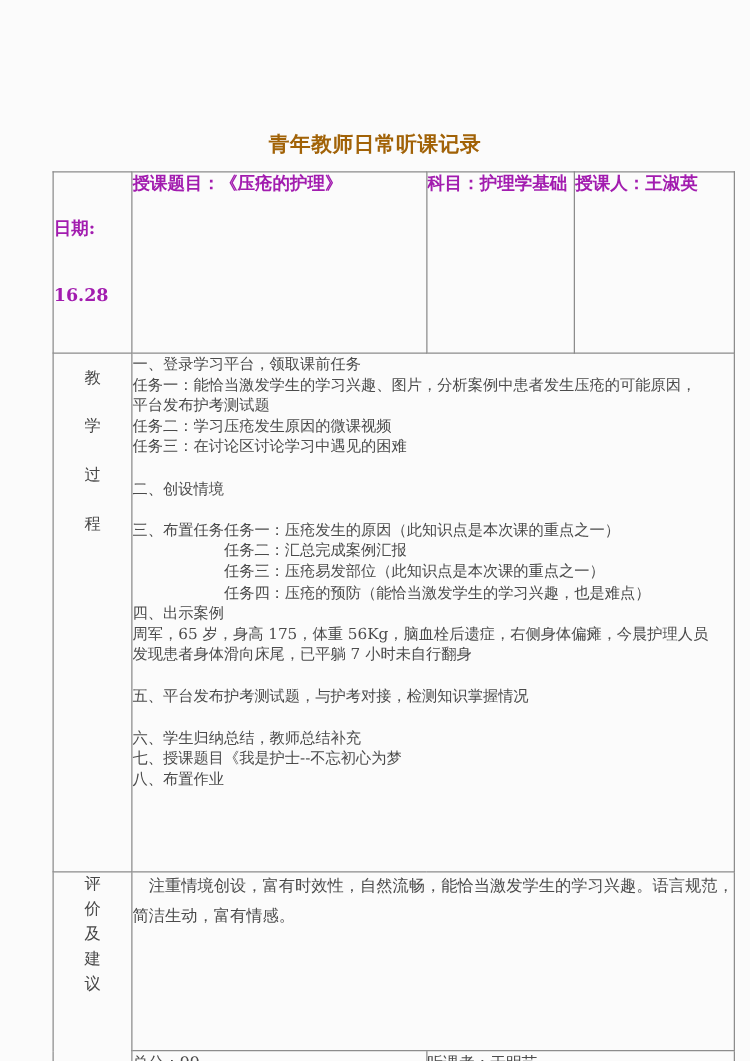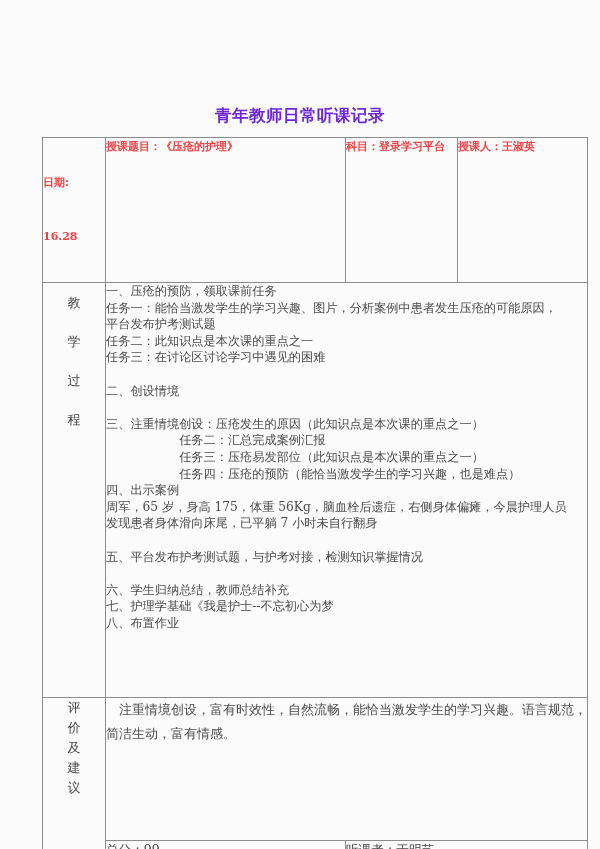--- a/index.html
+++ b/index.html
@@ -6,38 +6,38 @@
   body{
     width:600px;height:849px;
     background:#fbfbfb;
     font-family:"DejaVu Serif","Liberation Serif",serif;
     color:#4b4b4b;
     position:relative;
     overflow:hidden;
   }
   .title{
     position:absolute;top:105px;left:0;width:600px;
-    text-align:center;font-size:16.5px;font-weight:700;color:#6d28d9;
+    text-align:center;font-size:16.5px;font-weight:700;color:#a16207;
     letter-spacing:.5px;
   }
   table.doc{
     position:absolute;left:42px;top:137px;
     border-collapse:collapse;table-layout:fixed;
   }
   .doc td{
     border:1px solid #8c8c8c;
     vertical-align:top;padding:0;
     overflow:hidden;
   }
   tr.r1{height:38px}
   tr.r2{height:415px}
   tr.r3{height:143px}
   tr.r4{height:22px}
   .hcell{
-    font-weight:700;font-size:11px;color:#ef4444;
+    font-weight:700;font-size:14px;color:#a21caf;
     padding:4px 0 0 5px;line-height:18px;white-space:pre;
   }
   .vlabel{text-align:center;font-size:13px;color:#474747;}
   .proc-label{padding-top:58px;}
   .proc-label .vc{height:39px;line-height:39px;}
   .eval-label{padding-top:3px;}
   .eval-label .vc{height:20px;line-height:20px;}
   .content{padding:37px 4px 0 6px;font-size:12.2px;}
   .content .cl{height:16.6px;line-height:16.6px;white-space:pre;}
   .evalcell{padding:14px 0 0 5px;font-size:13px;}
@@ -59,52 +59,52 @@
       <col style="width:122px">
     </colgroup>
 
     <tbody>
         <tr class="r1">
       <td class="hcell">
         <div>日期:</div>
         <div>16.28</div>
       </td>
       <td class="hcell">授课题目：《压疮的护理》</td>
-      <td class="hcell">科目：登录学习平台</td>
+      <td class="hcell">科目：护理学基础</td>
       <td class="hcell">授课人：王淑英</td>
     </tr>
 
     <tr class="r2">
       <td class="vlabel proc-label">
             <div class="vc">教</div>
             <div class="vc">学</div>
             <div class="vc">过</div>
             <div class="vc">程</div>
           </td>
       <td class="content" colspan="3">
-            <div class="cl">一、压疮的预防，领取课前任务</div>
+            <div class="cl">一、登录学习平台，领取课前任务</div>
             <div class="cl">任务一：能恰当激发学生的学习兴趣、图片，分析案例中患者发生压疮的可能原因，</div>
             <div class="cl">平台发布护考测试题</div>
-            <div class="cl">任务二：此知识点是本次课的重点之一</div>
+            <div class="cl">任务二：学习压疮发生原因的微课视频</div>
             <div class="cl">任务三：在讨论区讨论学习中遇见的困难</div>
             <div class="cl">&nbsp;</div>
             <div class="cl">二、创设情境</div>
             <div class="cl">&nbsp;</div>
-            <div class="cl">三、注重情境创设：压疮发生的原因（此知识点是本次课的重点之一）</div>
+            <div class="cl">三、布置任务任务一：压疮发生的原因（此知识点是本次课的重点之一）</div>
             <div class="cl">　　　　　　任务二：汇总完成案例汇报</div>
             <div class="cl">　　　　　　任务三：压疮易发部位（此知识点是本次课的重点之一）</div>
             <div class="cl">　　　　　　任务四：压疮的预防（能恰当激发学生的学习兴趣，也是难点）</div>
             <div class="cl">四、出示案例</div>
             <div class="cl">周军，65 岁，身高 175，体重 56Kg，脑血栓后遗症，右侧身体偏瘫，今晨护理人员</div>
             <div class="cl">发现患者身体滑向床尾，已平躺 7 小时未自行翻身</div>
             <div class="cl">&nbsp;</div>
             <div class="cl">五、平台发布护考测试题，与护考对接，检测知识掌握情况</div>
             <div class="cl">&nbsp;</div>
             <div class="cl">六、学生归纳总结，教师总结补充</div>
-            <div class="cl">七、护理学基础《我是护士--不忘初心为梦</div>
+            <div class="cl">七、授课题目《我是护士--不忘初心为梦</div>
             <div class="cl">八、布置作业</div>
           </td>
     </tr>
 
     <tr class="r3">
       <td class="vlabel eval-label" rowspan="2">
             <div class="vc">评</div>
             <div class="vc">价</div>
             <div class="vc">及</div>
             <div class="vc">建</div>

